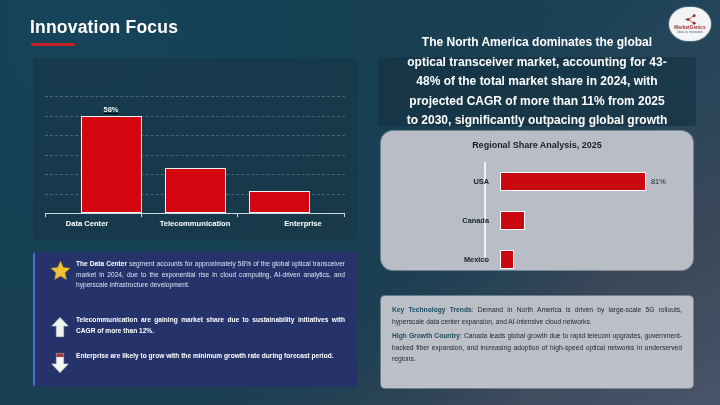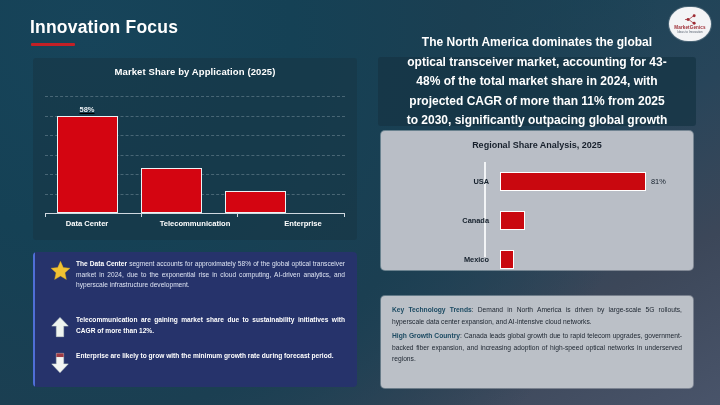--- a/index.html
+++ b/index.html
@@ -48,21 +48,21 @@
   }
   #plot{
     position:absolute;left:12px;right:12px;top:38px;height:117px;
   }
   .gridline{
     position:absolute;left:0;right:0;height:0;
     border-top:1px dashed rgba(190,205,215,.3);
   }
   #bars{
     position:absolute;left:0;right:0;bottom:0;height:117px;
-    display:flex;align-items:flex-end;justify-content:flex-start;text-decoration:underline;
+    display:flex;align-items:flex-end;justify-content:center;text-decoration:underline;
   }
   .bar-wrap{width:28%;display:flex;flex-direction:column;align-items:center;}
   .bar-val{font-size:7.5px;font-weight:bold;color:#e9eef2;margin-bottom:2px;}
   .bar{
     width:61px;background:#d40511;border:1.2px solid #eef2f5;
     box-sizing:border-box;
   }
   #axis{
     position:absolute;left:12px;right:12px;top:155px;height:1.4px;
     background:#cfd8e0;
@@ -100,21 +100,21 @@
     display:flex;align-items:center;justify-content:center;
     padding:0 12px;box-sizing:border-box;
   }
   #na-note p{
     margin:12px;text-align:center;font-size:12px;line-height:1.62;
     font-weight:bold;color:#ffffff;
   }
 
   #region-card{
     position:absolute;left:381px;top:131px;width:312px;height:139px;
-    background:#b9bec6;border-radius:4px;
+    background:#b9bec6;border-radius:12px;
     box-shadow:0 0 0 1px rgba(255,255,255,.35);
   }
   #region-title{
     position:absolute;left:0;right:0;top:9px;text-align:center;
     font-size:9px;font-weight:bold;color:#17202c;
   }
   #hplot{position:absolute;left:0;right:0;top:29px;bottom:11px;}
   #vaxis{position:absolute;left:103px;top:2px;bottom:2px;width:1.6px;background:#f2f4f6;}
   .hrow{
     position:absolute;left:0;right:4px;height:26px;display:flex;align-items:center;
@@ -157,21 +157,20 @@
       <line x1="9" y1="9" x2="3" y2="9" stroke="#9e2b33" stroke-width="1.2"></line>
       <circle cx="18" cy="3" r="2.4" fill="#9e2b33"></circle>
       <circle cx="18" cy="15" r="2.4" fill="#9e2b33"></circle>
       <circle cx="8" cy="9" r="2.4" fill="#9e2b33"></circle>
     </svg>
     <div class="lname">MarketGenics</div>
     <div class="ltag">Ideas to Innovation</div>
   </div>
 
   <div id="chart-card">
-    <div id="chart-title">Market Share by Application (2025)</div>
 
     <div id="plot">
       <div class="gridline" style="top:0px"></div>
       <div class="gridline" style="top:19.5px"></div>
       <div class="gridline" style="top:39px"></div>
       <div class="gridline" style="top:58.5px"></div>
       <div class="gridline" style="top:78px"></div>
       <div class="gridline" style="top:97.5px"></div>
 
       <div id="bars">

